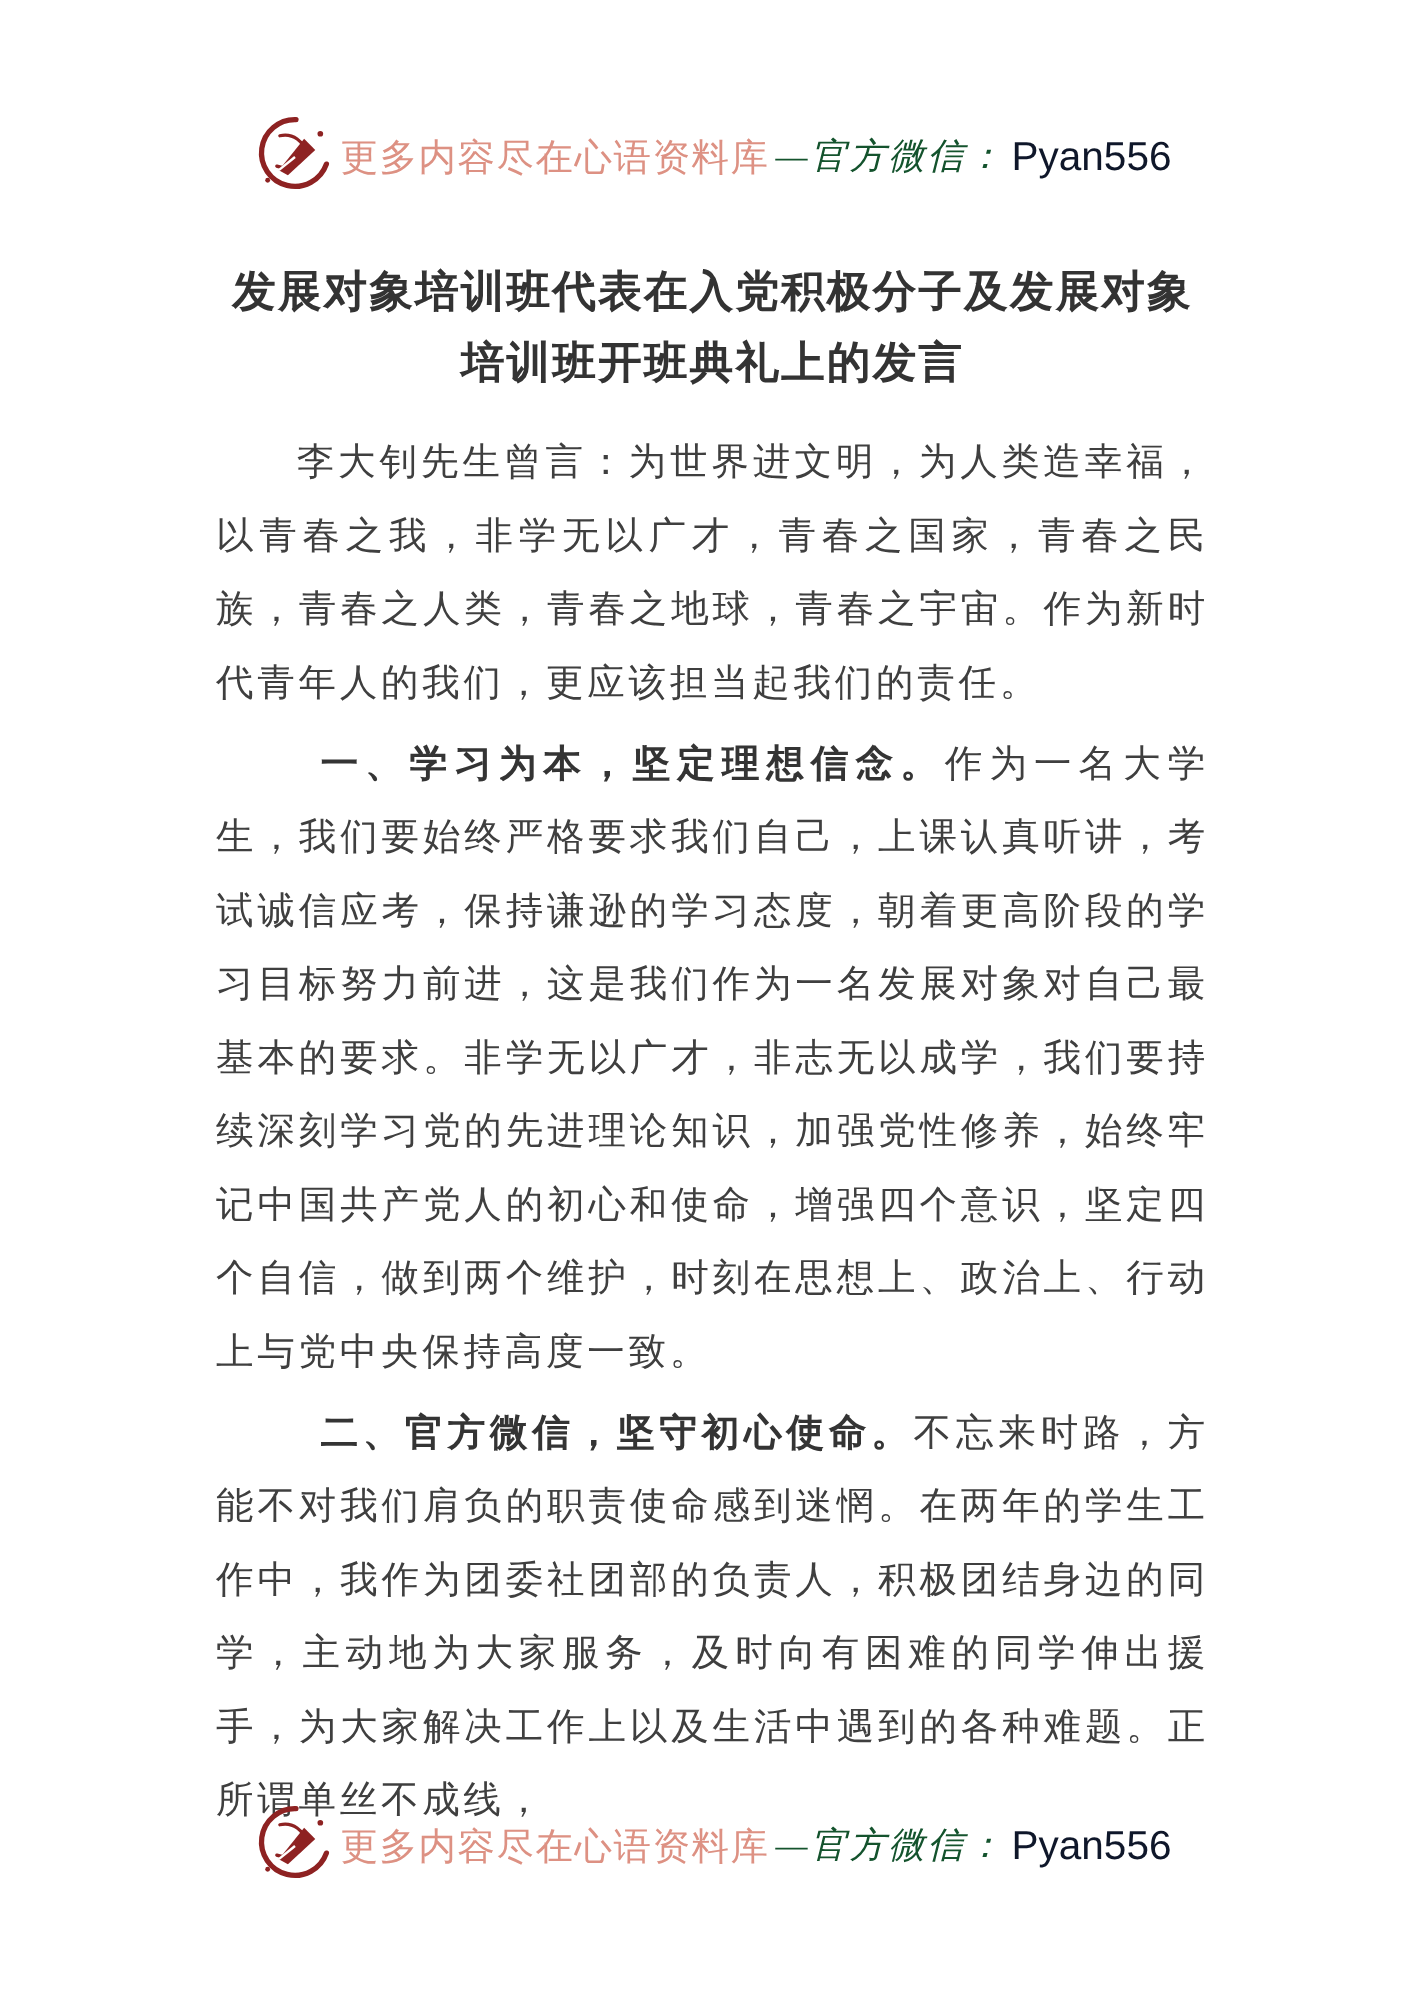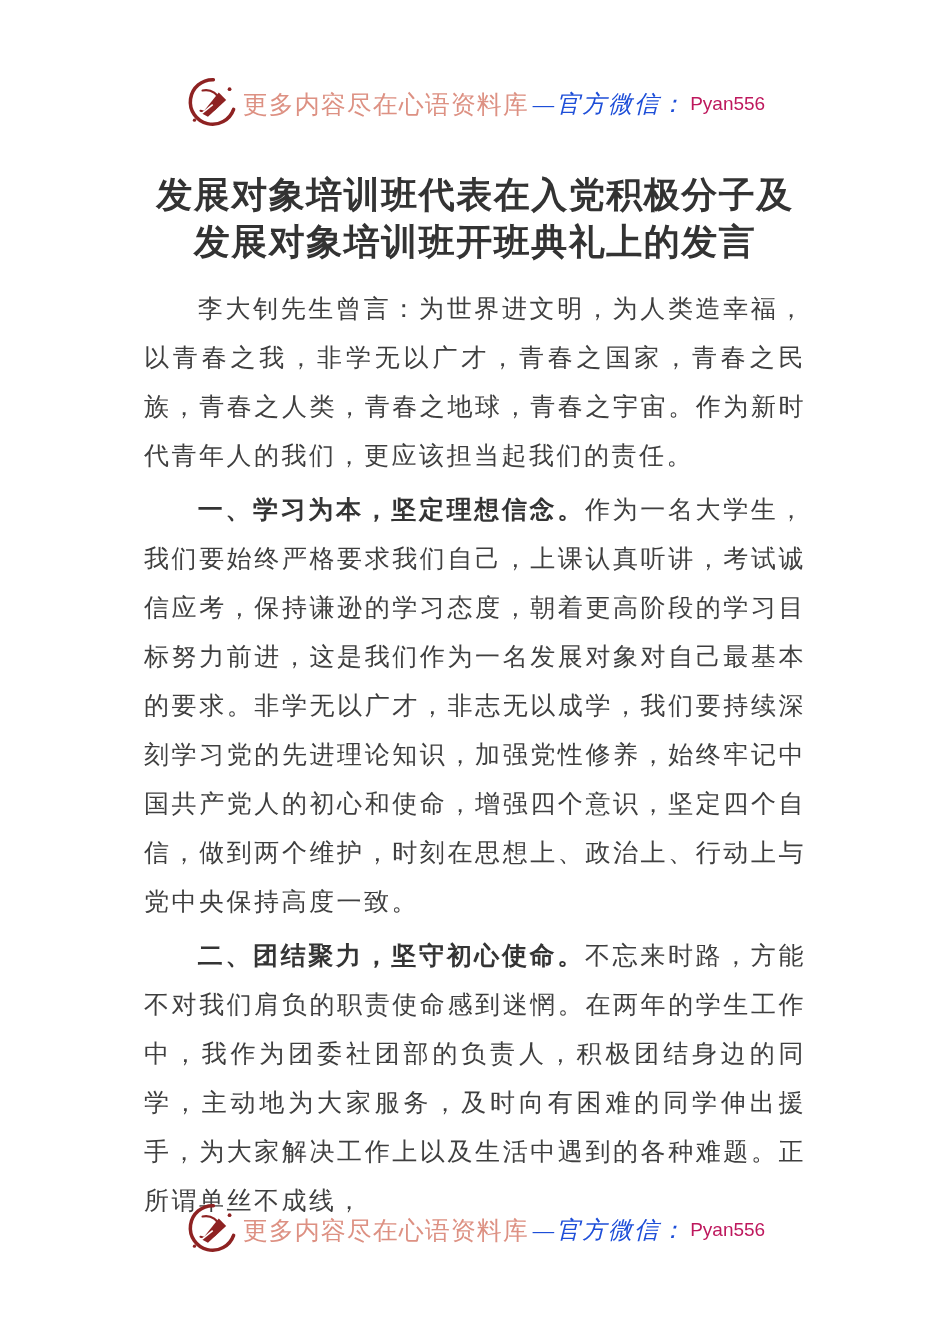--- a/index.html
+++ b/index.html
@@ -16,46 +16,46 @@
     gap: 4px; height: 64px;
   }
   .banner.top { top: 72px; }
   .banner.bottom { top: 1198px; }
   .logo { width: 54px; height: 58px; flex: 0 0 auto; display: inline-flex; }
   .promo {
     color: #dd9183; font-size: 25px; letter-spacing: 1px;
     font-family: "Liberation Serif", "DejaVu Serif", serif;
   }
   .wechat-label {
-    color: #1d4ed8; font-size: 24px; letter-spacing: 2px; font-style: italic;
+    color: #14532d; font-size: 24px; letter-spacing: 2px; font-style: italic;
     font-family: "Liberation Serif", "DejaVu Serif", serif;
   }
   .wechat-id {
-    color: #be185d; font-size: 19px;
+    color: #0f172a; font-size: 27px;
     font-family: "Liberation Sans", "DejaVu Sans", sans-serif;
   }
 
   
   .title {
     position: absolute; top: 172px; left: 144px; width: 662px;
     margin: 0; text-align: center;
-    font-size: 36px; font-weight: bold; color: #333333;
+    font-size: 29px; font-weight: bold; color: #333333;
     line-height: 47px; letter-spacing: 1.5px;
   }
   .doc-body {
     position: absolute; top: 284px; left: 144px; width: 662px;
     color: #3f3f3f; font-size: 25px; line-height: 49px;
     letter-spacing: 2.5px;
     text-align: justify;
   }
   .doc-body p.para {
     margin: 0 0 5px 0;
     text-indent: 2.15em;
   }
-  .doc-body p.para b { font-weight: bold; color: #343434; }
+  .doc-body p.para b { font-weight: bold; color: #343434; margin-left: 16px; }
 </style>
 </head>
 <body>
 
 <div class="page">
 
   <div class="banner top">
     <span class="logo">
       <svg viewBox="0 0 40 42" width="54" height="58">
         <path d="M21 3 a16.5 16.5 0 1 0 15 22" fill="none" stroke="#8e2222" stroke-width="2.6" stroke-linecap="round"></path>
@@ -69,21 +69,21 @@
     <span class="promo">更多内容尽在心语资料库</span>
     <span class="wechat-label">—官方微信：</span>
     <span class="wechat-id">Pyan556</span>
   </div>
 
   <h1 class="title">发展对象培训班代表在入党积极分子及发展对象培训班开班典礼上的发言</h1>
 
   <div class="doc-body">
       <p class="para"><span>李大钊先生曾言：为世界进文明，为人类造幸福，以青春之我，非学无以广才，青春之国家，青春之民族，青春之人类，青春之地球，青春之宇宙。作为新时代青年人的我们，更应该担当起我们的责任。</span></p>
       <p class="para"><b>一、学习为本，坚定理想信念。</b><span>作为一名大学生，我们要始终严格要求我们自己，上课认真听讲，考试诚信应考，保持谦逊的学习态度，朝着更高阶段的学习目标努力前进，这是我们作为一名发展对象对自己最基本的要求。非学无以广才，非志无以成学，我们要持续深刻学习党的先进理论知识，加强党性修养，始终牢记中国共产党人的初心和使命，增强四个意识，坚定四个自信，做到两个维护，时刻在思想上、政治上、行动上与党中央保持高度一致。</span></p>
-      <p class="para"><b>二、团结聚力，坚守初心使命。</b><span>不忘来时路，方能不对我们肩负的职责使命感到迷惘。在两年的学生工作中，我作为团委社团部的负责人，积极团结身边的同学，主动地为大家服务，及时向有困难的同学伸出援手，为大家解决工作上以及生活中遇到的各种难题。正所谓单丝不成线，</span></p>
+      <p class="para"><b>二、官方微信，坚守初心使命。</b><span>不忘来时路，方能不对我们肩负的职责使命感到迷惘。在两年的学生工作中，我作为团委社团部的负责人，积极团结身边的同学，主动地为大家服务，及时向有困难的同学伸出援手，为大家解决工作上以及生活中遇到的各种难题。正所谓单丝不成线，</span></p>
     </div>
 
   <div class="banner bottom">
     <span class="logo">
       <svg viewBox="0 0 40 42" width="54" height="58">
         <path d="M21 3 a16.5 16.5 0 1 0 15 22" fill="none" stroke="#8e2222" stroke-width="2.6" stroke-linecap="round"></path>
         <path d="M13 11 a9.5 8 0 1 1 -1.5 15" fill="none" stroke="#8e2222" stroke-width="1.6" stroke-linecap="round"></path>
         <path d="M12.5 28 L25 12.5 L30.5 18 L17 30.5 Z" fill="#8e2222"></path>
         <path d="M12.5 28 L20.5 21.5" stroke="#ffffff" stroke-width="1.2"></path>
         <circle cx="33" cy="10" r="1.4" fill="#8e2222"></circle>

